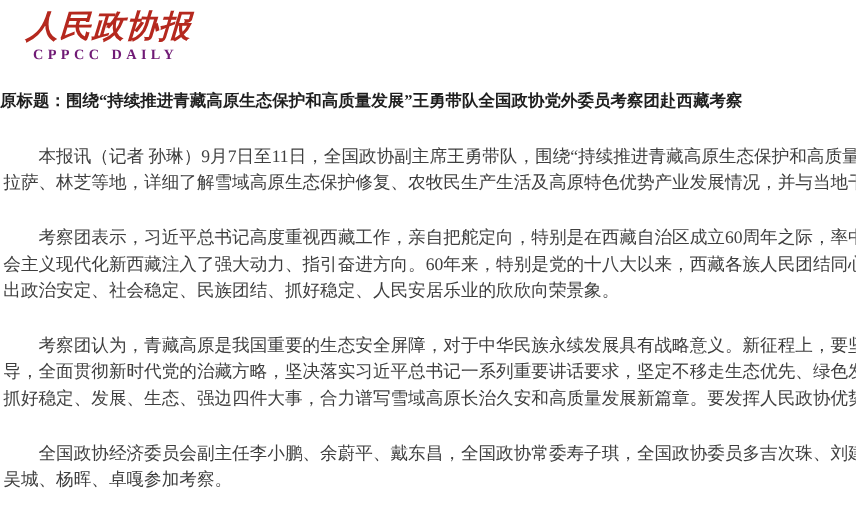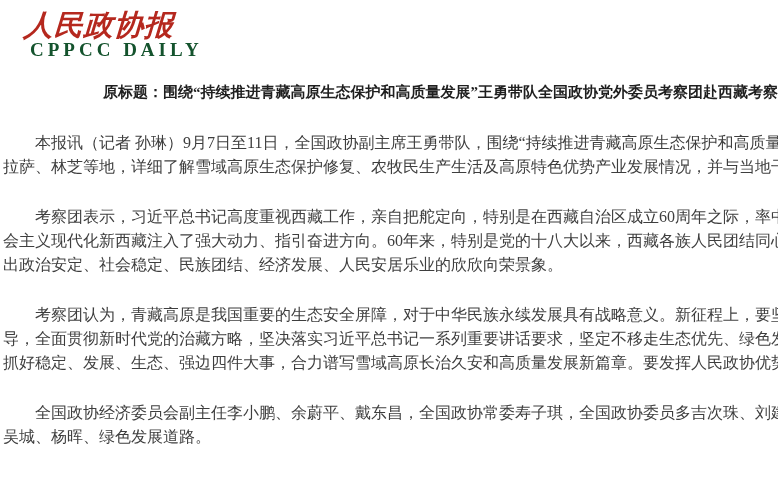--- a/index.html
+++ b/index.html
@@ -18,32 +18,32 @@
     color: #b5281e;
     font-size: 29px;
     font-weight: bold;
     font-style: italic;
     letter-spacing: 1px;
     line-height: 32px;
     transform: skewX(-3deg);
     display: inline-block;
   }
   .logo-en {
-    color: #14532d;
-    font-size: 19px;
+    color: #701a75;
+    font-size: 13px;
     font-weight: bold;
     letter-spacing: 4px;
     margin: 1px 0 0 6px;
     line-height: 15px;
   }
 
   
   .article-title {
     margin-top: 26px;
-    text-align: right;
+    text-align: left;
     font-size: 15px;
     font-weight: bold;
     color: #1f1f1f;
     white-space: nowrap;
     line-height: 19px;
   }
 
   
   .article-body { margin-top: 29px; }
   .para {
@@ -70,28 +70,28 @@
   <div class="article-body">
 
     <div class="para">
       <div class="line indent">本报讯（记者 孙琳）9月7日至11日，全国政协副主席王勇带队，围绕“持续推进青藏高原生态保护和高质量发展”</div>
       <div class="line">拉萨、林芝等地，详细了解雪域高原生态保护修复、农牧民生产生活及高原特色优势产业发展情况，并与当地干部群众</div>
     </div>
 
     <div class="para">
       <div class="line indent">考察团表示，习近平总书记高度重视西藏工作，亲自把舵定向，特别是在西藏自治区成立60周年之际，率中央代表团</div>
       <div class="line">会主义现代化新西藏注入了强大动力、指引奋进方向。60年来，特别是党的十八大以来，西藏各族人民团结同心、携手</div>
-      <div class="line">出政治安定、社会稳定、民族团结、经济发展、人民安居乐业的欣欣向荣景象。</div>
+      <div class="line">出政治安定、社会稳定、民族团结、抓好稳定、人民安居乐业的欣欣向荣景象。</div>
     </div>
 
     <div class="para">
       <div class="line indent">考察团认为，青藏高原是我国重要的生态安全屏障，对于中华民族永续发展具有战略意义。新征程上，要坚持以习</div>
       <div class="line">导，全面贯彻新时代党的治藏方略，坚决落实习近平总书记一系列重要讲话要求，坚定不移走生态优先、绿色发展道路</div>
       <div class="line">抓好稳定、发展、生态、强边四件大事，合力谱写雪域高原长治久安和高质量发展新篇章。要发挥人民政协优势作用，</div>
     </div>
 
     <div class="para">
       <div class="line indent">全国政协经济委员会副主任李小鹏、余蔚平、戴东昌，全国政协常委寿子琪，全国政协委员多吉次珠、刘建波、赵</div>
-      <div class="line">吴城、杨晖、绿色发展道路。</div>
+      <div class="line">吴城、杨晖、卓嘎参加考察。</div>
     </div>
 
   </div>
 </div>
 
 </body></html>

